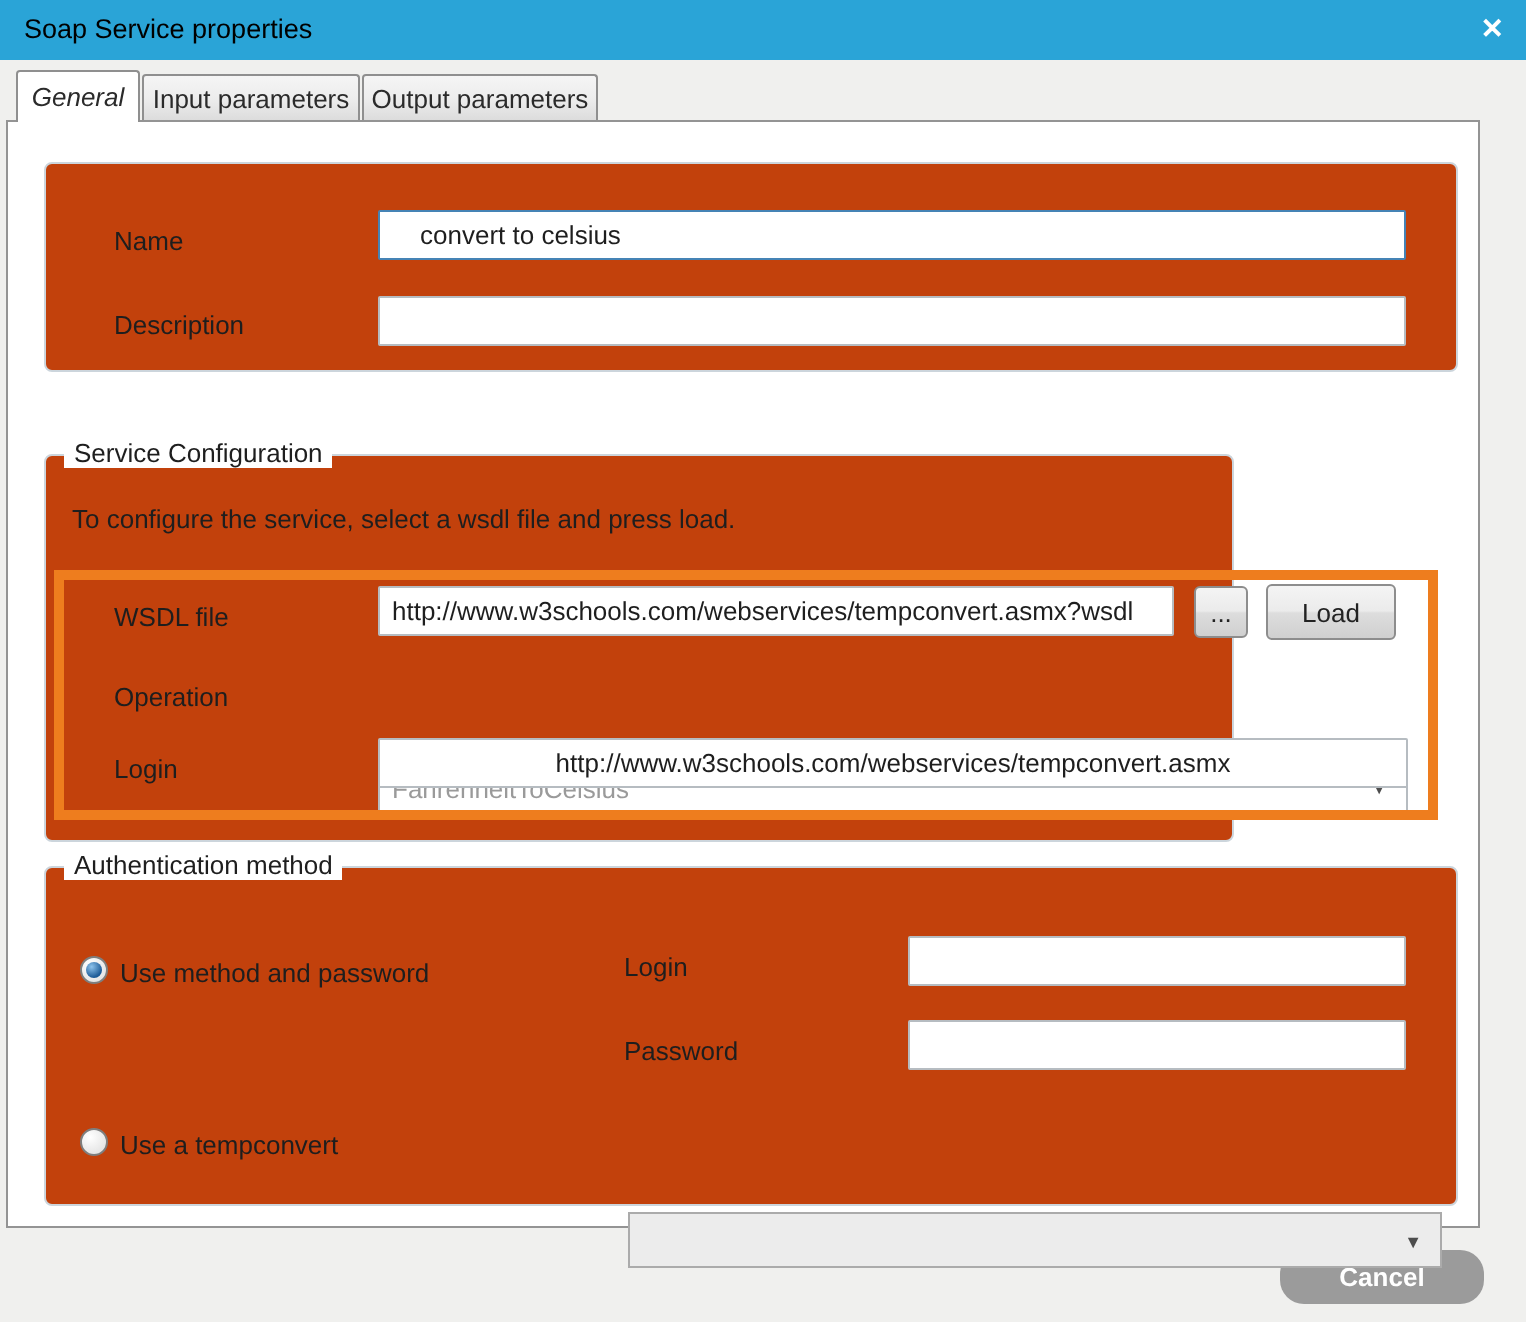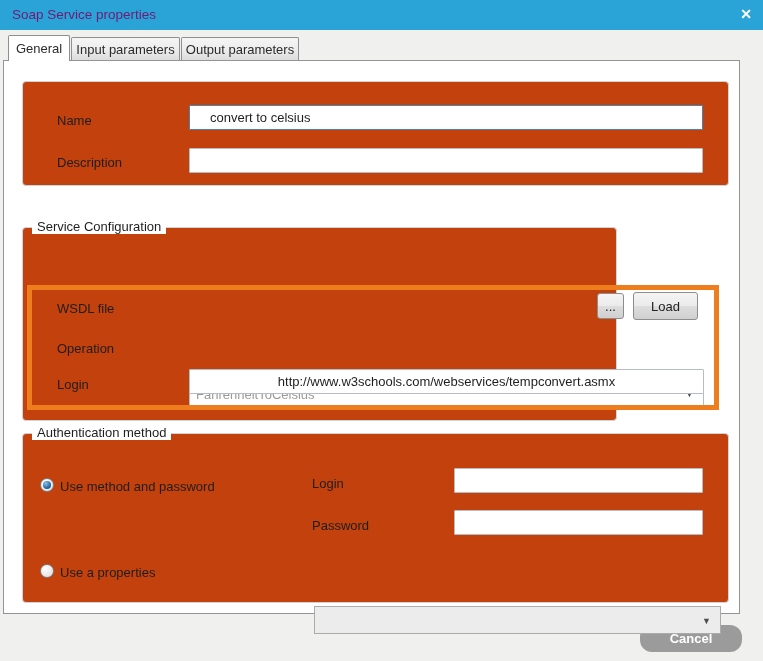--- a/index.html
+++ b/index.html
@@ -3,29 +3,29 @@
 <meta charset="utf-8">
 <style>
   * { margin:0; padding:0; box-sizing:border-box; }
   html,body { background:#ffffff; }
   body { font-family:"Liberation Sans", sans-serif; font-size:13px; color:#1e1e1e; }
 
   .dialog { position:relative; width:763px; height:661px; background:#f0f0ee; overflow:hidden; }
 
   
   .titlebar { position:absolute; left:0; top:0; width:763px; height:30px; background:#2aa4d7; }
-  .titlebar .title { position:absolute; left:12px; top:7px; color:#701a75; font-size:13.5px; }
+  .titlebar .title { position:absolute; left:12px; top:7px; color:#000000; font-size:13.5px; }
   .titlebar .close { position:absolute; right:11px; top:6px; color:#ffffff; font-size:14px; font-weight:bold; cursor:pointer; line-height:16px; }
 
   
   .tabs { position:absolute; left:0; top:30px; width:763px; height:31px; }
   .tab { position:absolute; border:1px solid #8f8f8f; border-bottom:none; text-align:center; cursor:pointer; color:#2b2b2b; }
   .tab.active { top:5px; height:26px; background:#ffffff; z-index:3; border-top-left-radius:2px; border-top-right-radius:2px; padding-top:5px; }
   .tab.inactive { top:7px; height:23px; background:linear-gradient(#f5f5f5, #ececec 55%, #dcdcdc); z-index:1; border-top-left-radius:2px; border-top-right-radius:2px; padding-top:4px; }
-  .tab.t-general { left:8px; width:62px; }
+  .tab.t-general { left:8px; width:62px;font-style:italic; }
   .tab.t-input { left:71px; width:109px; }
   .tab.t-output { left:181px; width:118px; }
 
   
   .panel { position:absolute; left:3px; top:60px; width:737px; height:554px; background:#ffffff; border:1px solid #949494; z-index:2; }
 
   
   .gb { position:absolute; border:1px solid #ccd5dc; border-radius:4px; background:#c2410c; }
   .gb1 { left:18px; top:20px; width:707px; height:105px; }
   .gb2 { left:18px; top:166px; width:595px; height:194px; }
@@ -80,24 +80,26 @@
 
     <div class="gb gb1">
       <span class="lbl" style="left:34px;top:31px">Name</span>
       <input class="txt focus" style="left: 166px; top: 23px; width: 514px; padding-left: 20px;" value="convert to celsius">
       <span class="lbl" style="left:34px;top:73px">Description</span>
       <input class="txt" style="left: 166px; top: 66px; width: 514px;" value="">
     </div>
 
     <div class="gb gb2">
       <span class="legend">Service Configuration</span>
+      <span class="lbl" style="left:13px;top:24px">To configure the service, select a wsdl file and press load.</span>
 
       <div class="annotation"></div>
 
       <span class="lbl" style="left:34px;top:73px">WSDL file</span>
+      <input class="txt" style="left: 166px; top: 65px; width: 398px;" value="http://www.w3schools.com/webservices/tempconvert.asmx?wsdl">
       <button class="winbtn" style="left:574px;top:65px;width:27px;height:26px">...</button>
       <button class="winbtn" style="left:610px;top:64px;width:65px;height:28px">Load</button>
 
       <span class="lbl" style="left:34px;top:113px">Operation</span>
       <div class="combo" style="left:166px;top:105px;width:515px">
         <span class="val">FahrenheitToCelsius</span>
         <span class="arrow">▼</span>
       </div>
 
       <span class="lbl" style="left:34px;top:149px">Login</span>
@@ -110,21 +112,21 @@
       <span class="radio checked" style="left:17px;top:44px"></span>
       <span class="lbl" style="left:37px;top:45px">Use method and password</span>
 
       <span class="lbl" style="left:289px;top:42px">Login</span>
       <input class="txt" style="left: 431px; top: 34px; width: 249px;" value="">
 
       <span class="lbl" style="left:289px;top:84px">Password</span>
       <input class="txt" style="left: 431px; top: 76px; width: 249px;" value="">
 
       <span class="radio" style="left:17px;top:130px"></span>
-      <span class="lbl" style="left:37px;top:131px">Use a properties</span>
+      <span class="lbl" style="left:37px;top:131px">Use a tempconvert</span>
 
       <div class="combo gray" style="left:291px;top:124px;width:407px;height:28px">
         <span class="val"></span>
         <span class="arrow" style="top:9px">▼</span>
       </div>
     </div>
 
   </div>
 
   <div class="footer">

